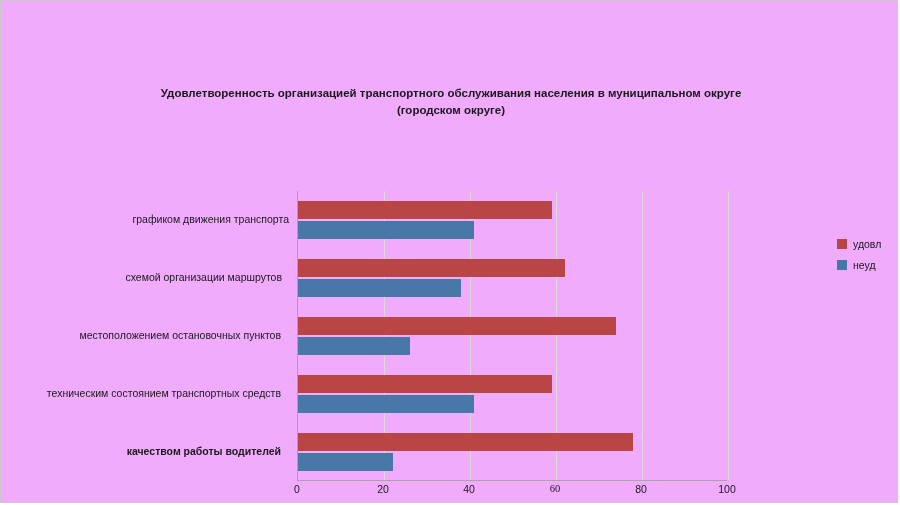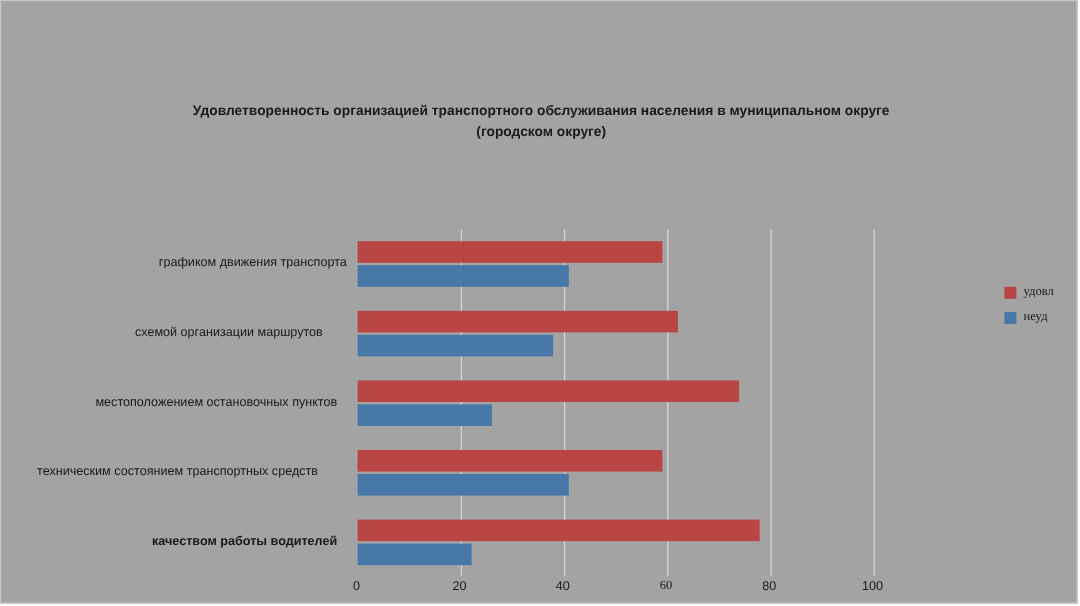--- a/index.html
+++ b/index.html
@@ -11,21 +11,21 @@
     height: 505px;
     font-family: "Liberation Sans", sans-serif;
     background: #ffffff;
   }
   #chart-frame {
     position: relative;
     width: 898px;
     height: 503px;
     border: 1px solid #c8c8c8;
     box-sizing: border-box;
-    background: #a3a3a3;
+    background: #f0abfc;
     overflow: hidden;
   }
   #chart-title {
     position: absolute;
     left: 70px;
     top: 84px;
     width: 760px;
     text-align: center;
     font-size: 11.5px;
     font-weight: bold;
@@ -91,21 +91,20 @@
     color: #1a1a1a;
     transform: translateX(-50%);
     white-space: nowrap;
   }
   #legend {
     position: absolute;
     left: 836px;
     top: 234px;
     font-size: 10.5px;
     color: #1a1a1a;
-    font-family: Liberation Serif, serif;
   }
   .legend-row {
     display: flex;
     align-items: center;
     height: 17px;
     margin-bottom: 4px;
   }
   .legend-swatch {
     width: 10px;
     height: 10px;
@@ -119,23 +118,23 @@
 
 <div id="chart-frame">
 
   <div id="chart-title">
     <div>Удовлетворенность организацией транспортного обслуживания населения в муниципальном округе</div>
     <div>(городском округе)</div>
   </div>
 
   <div id="cat-labels">
       <div class="cat-label" style="top: 254px; right: 8px; font-weight: bold;">качеством работы водителей</div>
-      <div class="cat-label" style="top: 196px; right: 24px; margin-left: 12px;">техническим состоянием транспортных средств</div>
+      <div class="cat-label" style="top: 196px; right: 8px; margin-left: 12px;">техническим состоянием транспортных средств</div>
       <div class="cat-label" style="top: 138px; right: 8px;">местоположением остановочных пунктов</div>
-      <div class="cat-label" style="top: 80px; right: 20px;">схемой организации маршрутов</div>
+      <div class="cat-label" style="top: 80px; right: 7px;">схемой организации маршрутов</div>
       <div class="cat-label" style="top: 22px; right: 0;">графиком движения транспорта</div>
     </div>
 
   <div id="plot">
       <div class="gridline" style="left: 86px;"></div>
       <div class="gridline" style="left: 172px;"></div>
       <div class="gridline" style="left: 258px;"></div>
       <div class="gridline" style="left: 344px;"></div>
       <div class="gridline" style="left: 430px;"></div>
       <div class="cat-group" style="top: 242px; height: 38px;">

